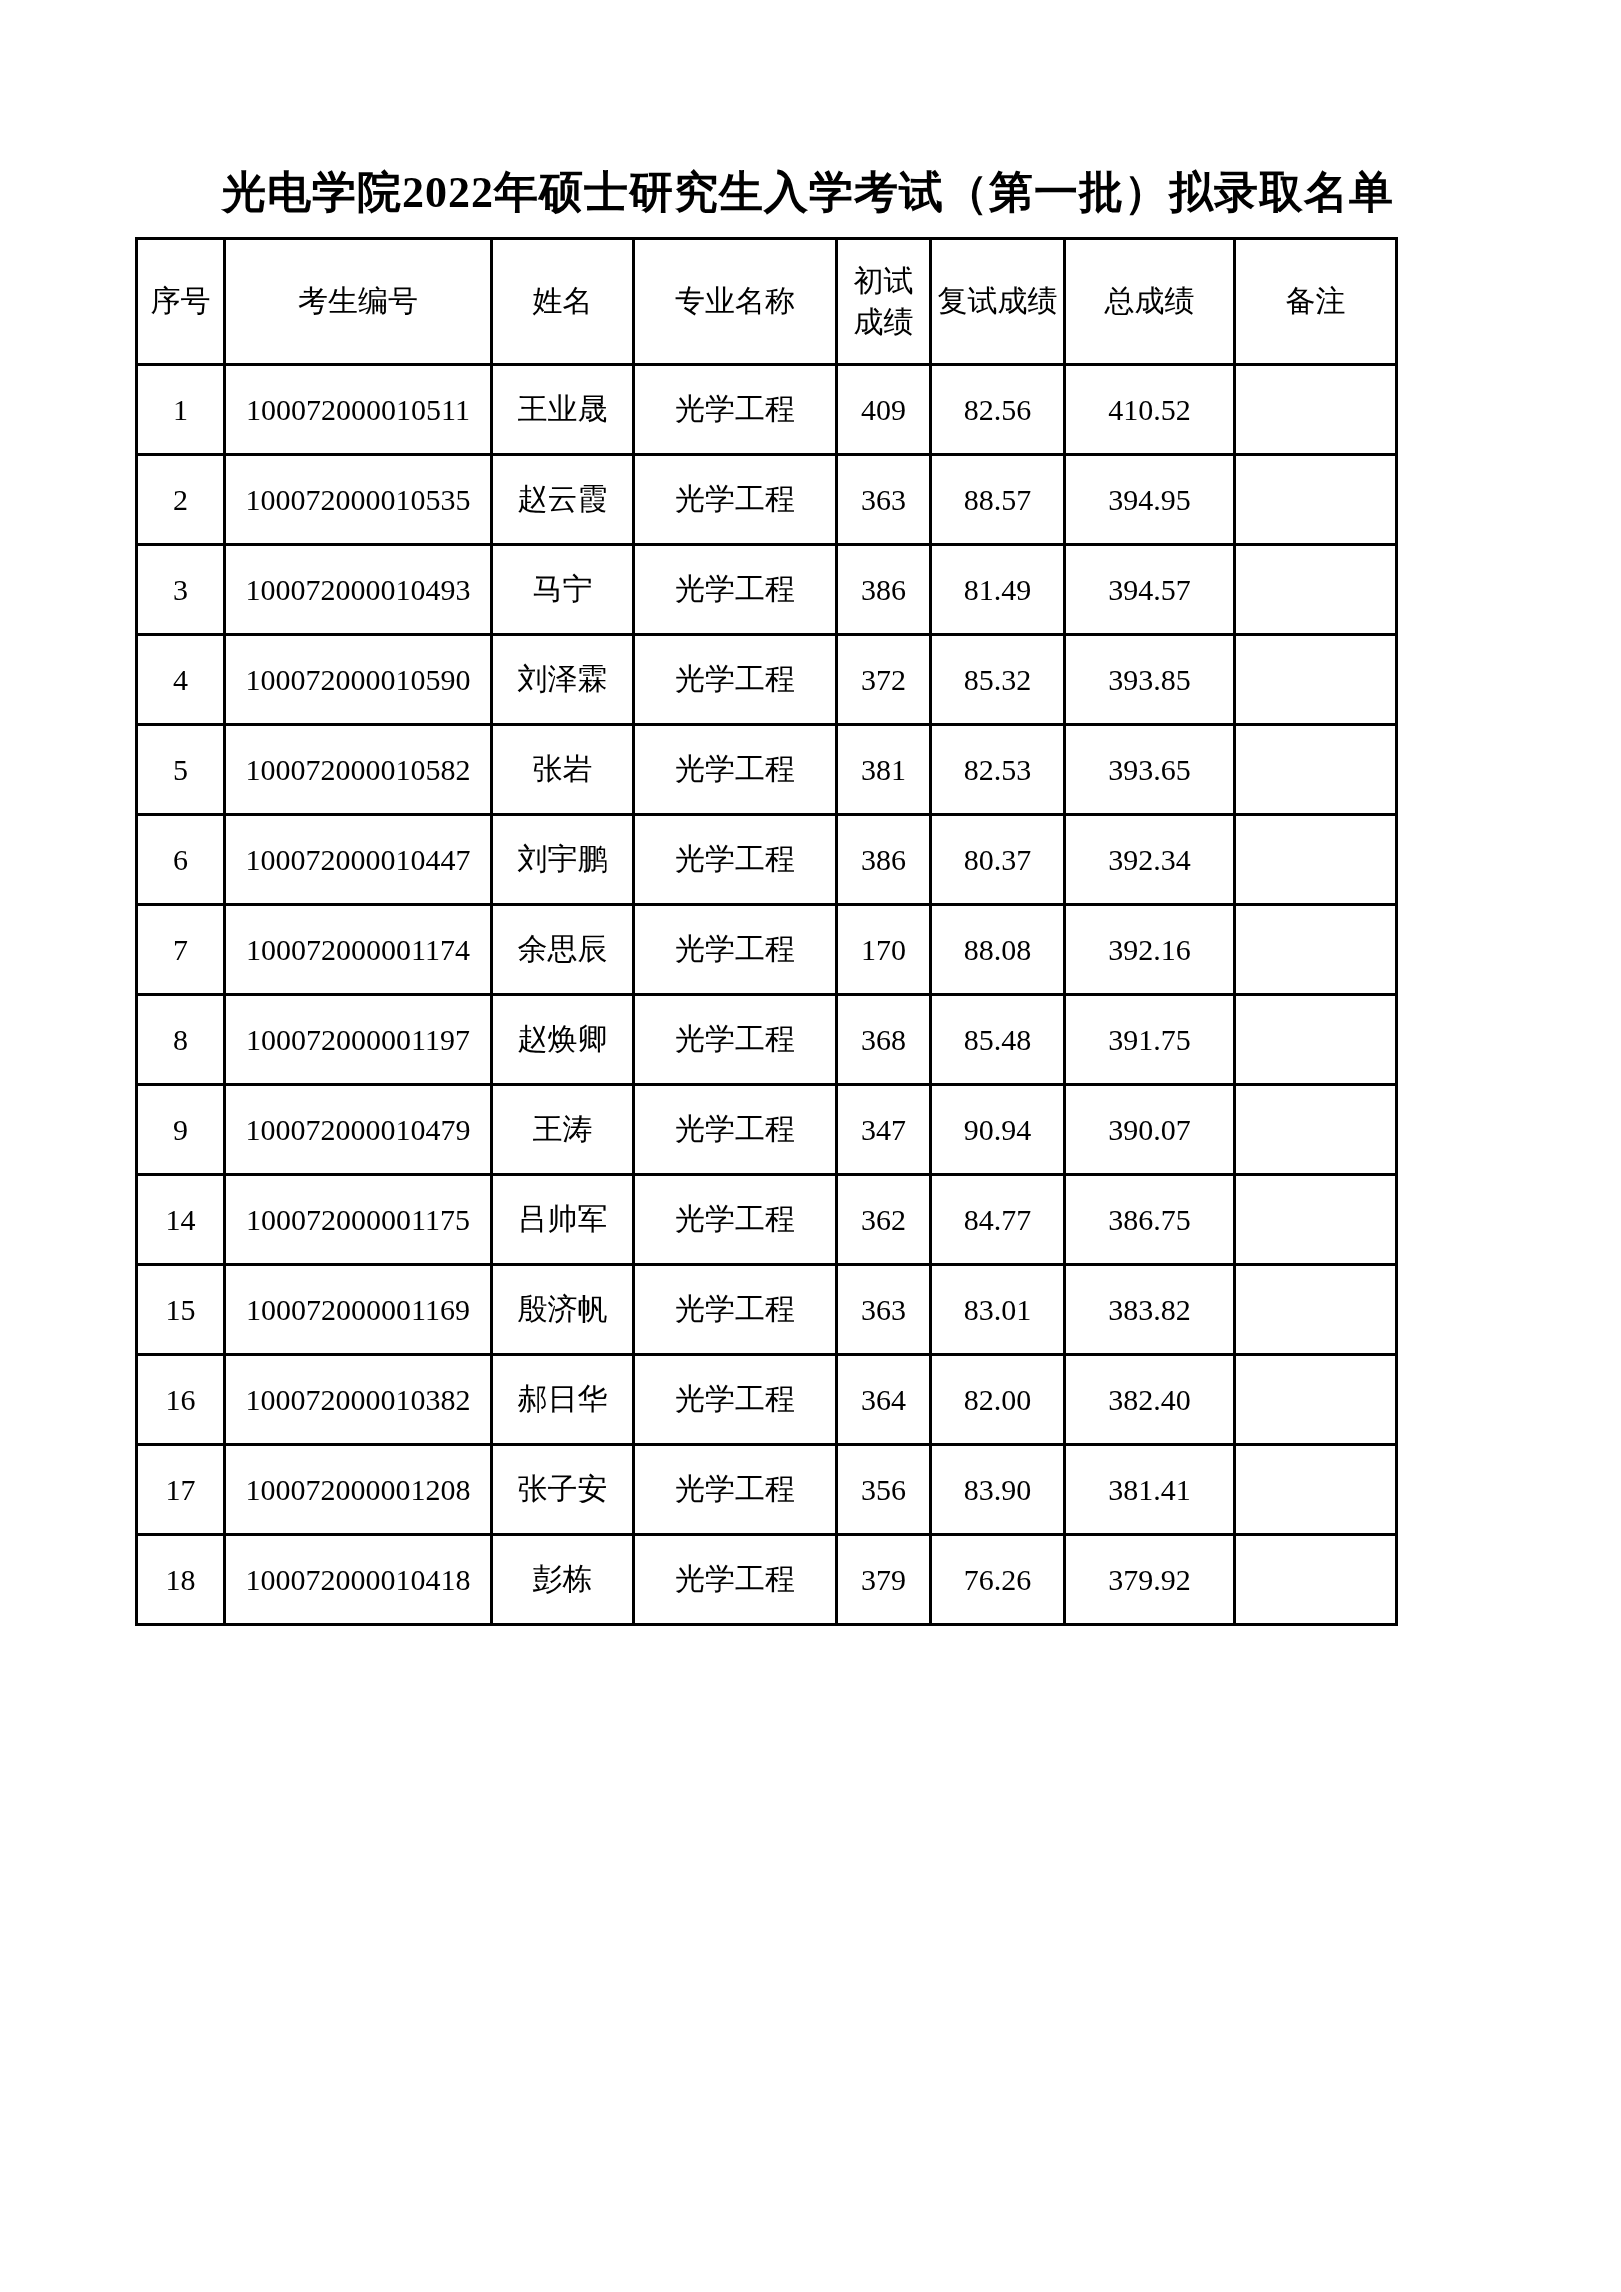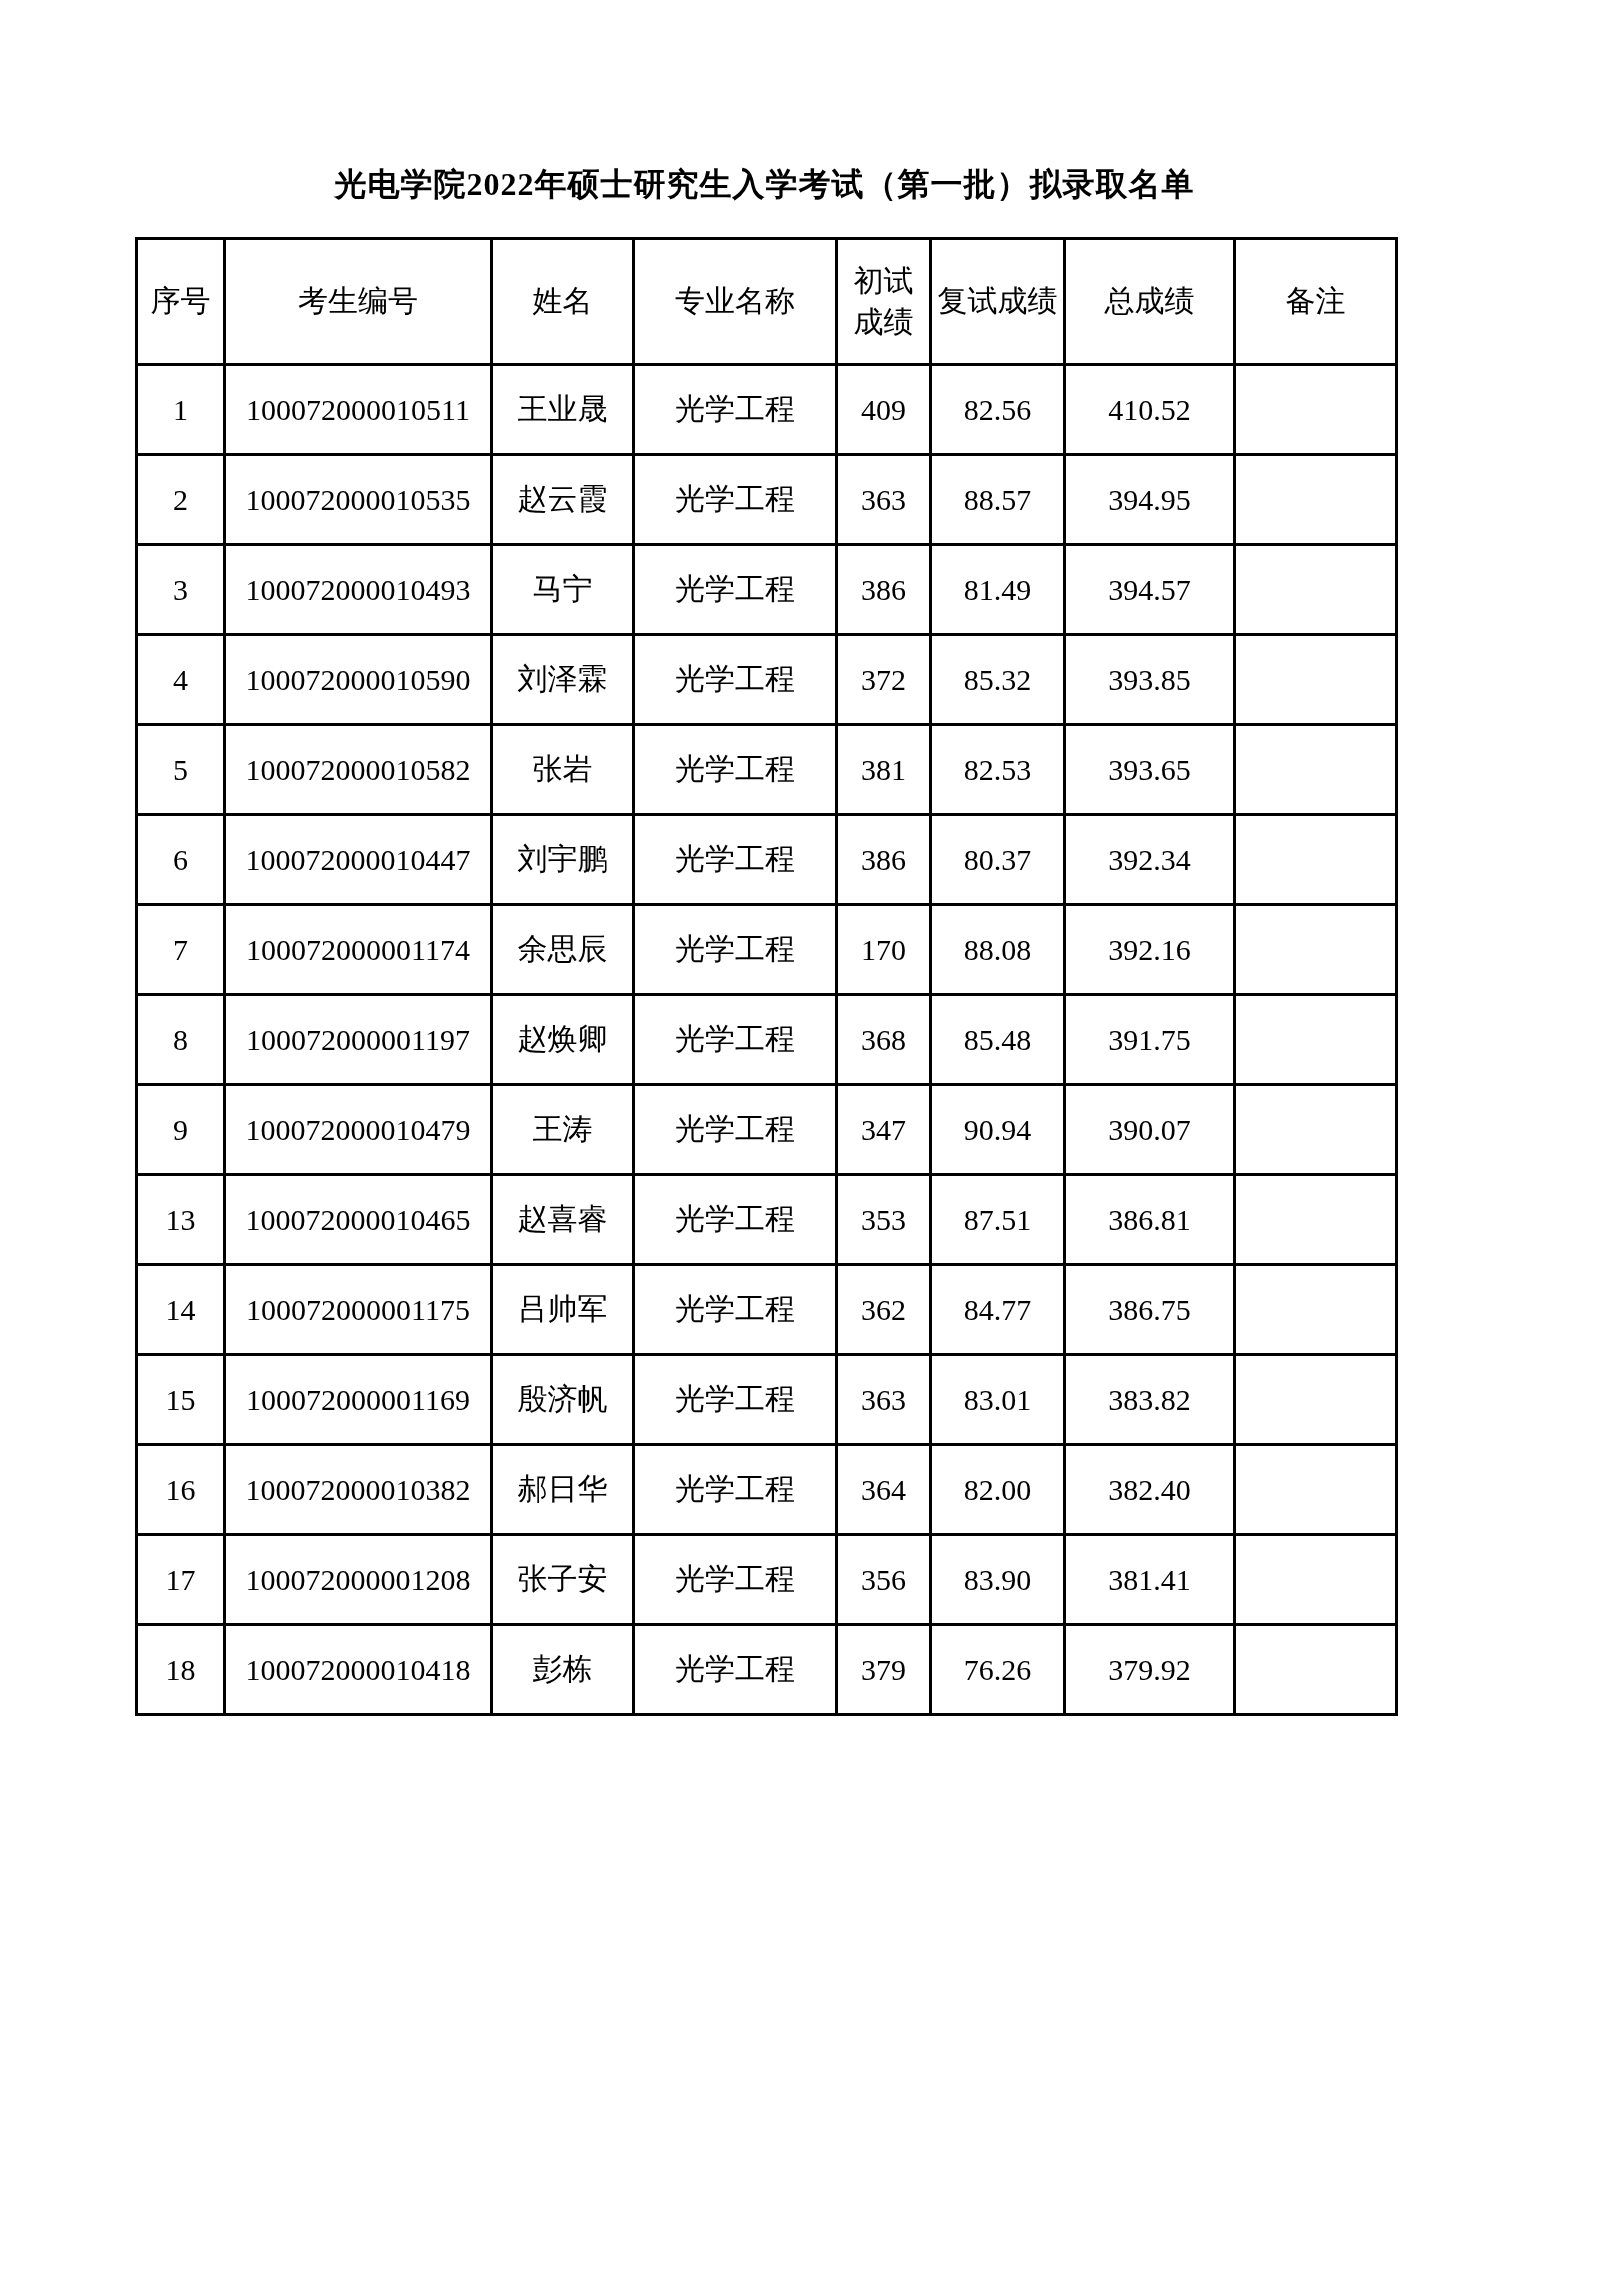--- a/index.html
+++ b/index.html
@@ -14,22 +14,22 @@
     background: #ffffff;
     color: #000000;
     font-family: "Liberation Serif", "DejaVu Serif", serif;
     overflow: hidden;
   }
   .doc-title {
     position: absolute;
     top: 163px;
     left: 135px;
     width: 1259px;
-    text-align: center;
-    font-size: 32px;
+    text-align: right;
+    font-size: 44px;
     font-weight: bold;
     letter-spacing: 1px;
     white-space: nowrap;
   }
   table.admission-table {
     position: absolute;
     top: 237px;
     left: 135px;
     width: 1259px;
     table-layout: fixed;
@@ -172,30 +172,20 @@
       <td>9</td>
       <td>100072000010479</td>
       <td>王涛</td>
       <td>光学工程</td>
       <td>347</td>
       <td>90.94</td>
       <td>390.07</td>
       <td></td>
     </tr>
         <tr>
-      <td>13</td>
-      <td>100072000010465</td>
-      <td>赵喜睿</td>
-      <td>光学工程</td>
-      <td>353</td>
-      <td>87.51</td>
-      <td>386.81</td>
-      <td></td>
-    </tr>
-        <tr>
       <td>14</td>
       <td>100072000001175</td>
       <td>吕帅军</td>
       <td>光学工程</td>
       <td>362</td>
       <td>84.77</td>
       <td>386.75</td>
       <td></td>
     </tr>
         <tr>

